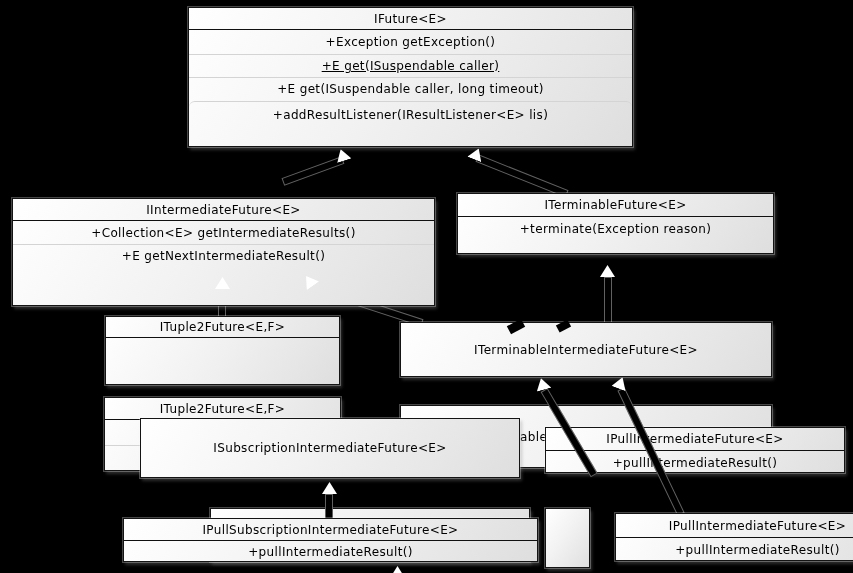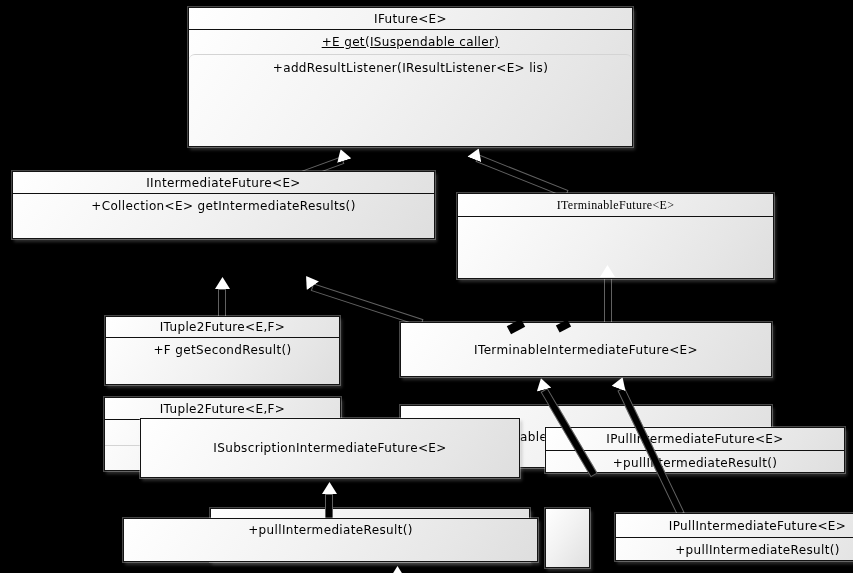--- a/index.html
+++ b/index.html
@@ -58,55 +58,59 @@
   <div class="line" style="left:473px;top:158px;height:97px;transform:rotate(-68.2deg);z-index:3;"></div>
   <div class="line" style="left:218px;top:289px;height:28px;z-index:3;"></div>
   <div class="line" style="left:308px;top:287px;height:116px;transform:rotate(-71.9deg);z-index:3;"></div>
   <div class="line" style="left:604px;top:277px;height:46px;z-index:3;"></div>
   <div class="line" style="left:540px;top:390px;height:99px;transform:rotate(-30.5deg);z-index:5;"></div>
   <div class="line" style="left:617px;top:389px;height:139px;transform:rotate(-25.6deg);z-index:5;"></div>
   <div class="line" style="left:325px;top:494px;height:25px;z-index:3;"></div>
 
   <div class="box" style="left:188px;top:7px;width:445px;height:140px;z-index:6;">
     <div class="trow" style="height:22px;">IFuture&lt;E&gt;</div>
+    <div class="mrow" style="height:23.6px;">+Exception getException()</div>
     <div class="mrow" style="height:23.6px;text-decoration:underline;">+E get(ISuspendable caller)</div>
+    <div class="mrow" style="height:23.6px;">+E get(ISuspendable caller, long timeout)</div>
     <div class="mrow" style="height:28px;border-radius:6px;">+addResultListener(IResultListener&lt;E&gt; lis)</div>
   </div>
 
-  <div class="box" style="left:12px;top:171px;width:423px;height:68px;z-index:6;">
+  <div class="box" style="left:12px;top:198px;width:423px;height:108px;z-index:6;">
     <div class="trow" style="height:22px;">IIntermediateFuture&lt;E&gt;</div>
     <div class="mrow" style="height:23.3px;">+Collection&lt;E&gt;  getIntermediateResults()</div>
+    <div class="mrow" style="height:23.3px;">+E getNextIntermediateResult()</div>
   </div>
 
-  <div class="box" style="left:457px;top:193px;width:317px;height:86px;z-index:6;font-family:Liberation Serif, serif;">
+  <div class="box" style="left:457px;top:193px;width:317px;height:61px;z-index:6;">
     <div class="trow" style="height:23px;">ITerminableFuture&lt;E&gt;</div>
+    <div class="mrow" style="height:23px;">+terminate(Exception reason)</div>
   </div>
 
   <div class="box" style="left:105px;top:316px;width:235px;height:69px;z-index:6;">
     <div class="trow" style="height:21px;">ITuple2Future&lt;E,F&gt;</div>
-    <div class="mrow" style="height:23.5px;">+F getSecondResult()</div>
   </div>
 
   <div class="box" style="left:400px;top:322px;width:372px;height:55px;z-index:6;">
     <div class="center-title">ITerminableIntermediateFuture&lt;E&gt;</div>
   </div>
 
   <div class="stub" style="left:508px;top:322px;width:16px;height:9px;transform:rotate(-28deg);z-index:7;"></div>
   <div class="stub" style="left:557px;top:322px;width:13px;height:8px;transform:rotate(-28deg);z-index:7;"></div>
 
   <div class="box" style="left:545px;top:427px;width:300px;height:46px;z-index:4;">
     <div class="trow" style="height:23px;">IPullIntermediateFuture&lt;E&gt;</div>
     <div class="mrow" style="height:23px;">+pullIntermediateResult()</div>
   </div>
 
   <div class="box" style="left:140px;top:418px;width:380px;height:60px;z-index:6;">
     <div class="center-title">ISubscriptionIntermediateFuture&lt;E&gt;</div>
   </div>
 
   <div class="box" style="left:123px;top:518px;width:415px;height:44px;z-index:6;">
+    <div class="trow" style="height:22px;">IPullSubscriptionIntermediateFuture&lt;E&gt;</div>
     <div class="mrow" style="height:22px;">+pullIntermediateResult()</div>
   </div>
 
   <div class="box" style="left:615px;top:513px;width:285px;height:48px;z-index:6;">
     <div class="trow" style="height:24px;">IPullIntermediateFuture&lt;E&gt;</div>
     <div class="mrow" style="height:24px;">+pullIntermediateResult()</div>
   </div>
 
   <div class="arr" style="left:335px;top:149px;transform:rotate(-18deg);z-index:7;"></div>
   <div class="arr" style="left:469px;top:148px;transform:rotate(22deg);z-index:7;"></div>

